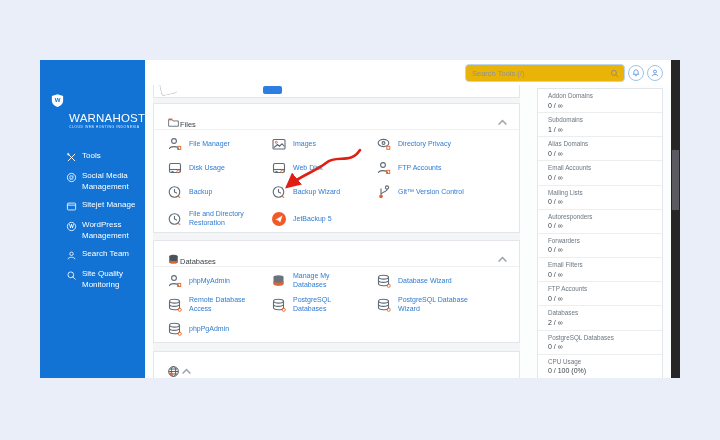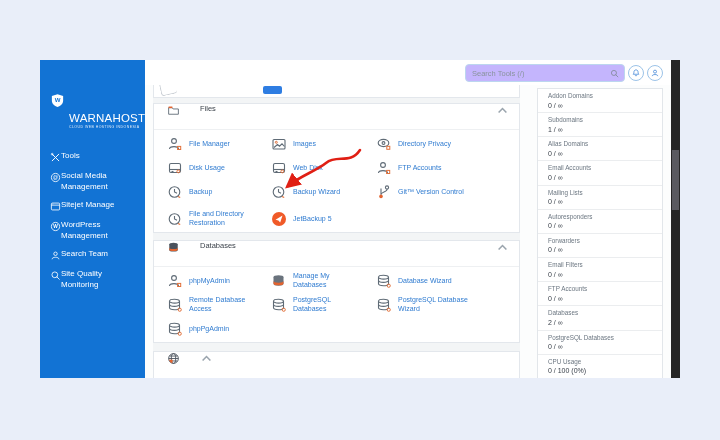--- a/index.html
+++ b/index.html
@@ -23,31 +23,31 @@
   .sidebar {
     position:absolute; left:0; top:0; width:105px; height:318px;
     background:#1273d4; color:#fff; overflow:hidden;
   }
   .logo { display:flex; align-items:center; gap:4px; padding:12px 8px 0 10px; }
   .logo svg { width:15px; height:15px; flex:0 0 auto; }
   .brand-text .brand-name { font-size:11.5px; font-weight:normal; letter-spacing:.2px;margin-top:40px; }
   .brand-text .brand-tag { font-size:3.5px; letter-spacing:.45px; opacity:.85; margin-top:1px; }
   .menu { margin-top:18px; }
   .menu-item {
-    display:flex; padding:4px 6px 4px 10px; cursor:pointer;
-    font-size:8px; line-height:1.32; align-items:flex-start;
+    display:flex; gap:5px; padding:4px 6px 4px 10px; cursor:pointer;
+    font-size:8px; line-height:1.32; align-items:flex-start;margin-left:16px;
   }
   .menu-item svg { width:11px; height:11px; flex:0 0 auto; margin-top:1px; }
 
   
   .main { position:absolute; left:105px; top:0; width:526px; height:318px; background:#fcfdfd; }
   .header-strip { position:absolute; left:0; top:0; width:526px; height:25px; background:#fff; }
   .search-box {
     position:absolute; left:320px; top:4px; width:160px; height:18px;
-    border:1px solid #bcd6ef; border-radius:4px; background:#c4b5fd;
+    border:1px solid #bcd6ef; border-radius:4px; background:#eab308;
     display:flex; align-items:center; padding:0 5px 0 6px;
   }
   .search-box input {
     border:none; outline:none; flex:1; font-size:7.5px; color:#555;
     font-family:"Liberation Sans", sans-serif; background:transparent; min-width:0;
   }
   .search-box input::placeholder { color:#8a949e; }
   .search-box svg { width:9px; height:9px; flex:0 0 auto; }
   .hbtn {
     position:absolute; top:5px; width:16px; height:16px; border-radius:50%;
@@ -71,21 +71,21 @@
     border-right:none; background:#fff;
   }
   .partial-btn {
     position:absolute; left:109px; top:1px; width:19px; height:8px;
     border-radius:2px; background:#2e7de2; cursor:pointer;
   }
   .card.files    { margin-top:5px;  height:130px; }
   .card.dbs      { margin-top:7px;  height:103px; }
   .card.domains  { margin-top:8px;  height:27px; border-bottom:none; }
   .card-head {
-    height:26px; display:flex; align-items:flex-start; gap:20px; padding:0 10px 0 13px;
+    height:26px; display:flex; align-items:flex-end; gap:0; padding:0 10px 0 13px;
     border-bottom:1px solid #eef0f2;
   }
   .card.domains .card-head { border-bottom:none; }
   .card-head svg { width:13px; height:13px; }
   .card-title { font-size:7.5px; color:#3c434b; flex:1; }
   .chev { width:8px; height:8px; cursor:pointer; }
 
   .grid { display:grid; grid-template-columns:104px 105px 1fr; padding-top:2px; }
   .grid.files-grid { grid-auto-rows:24px; }
   .grid.files-grid .gitem:nth-child(n+10) { height:30px; }

